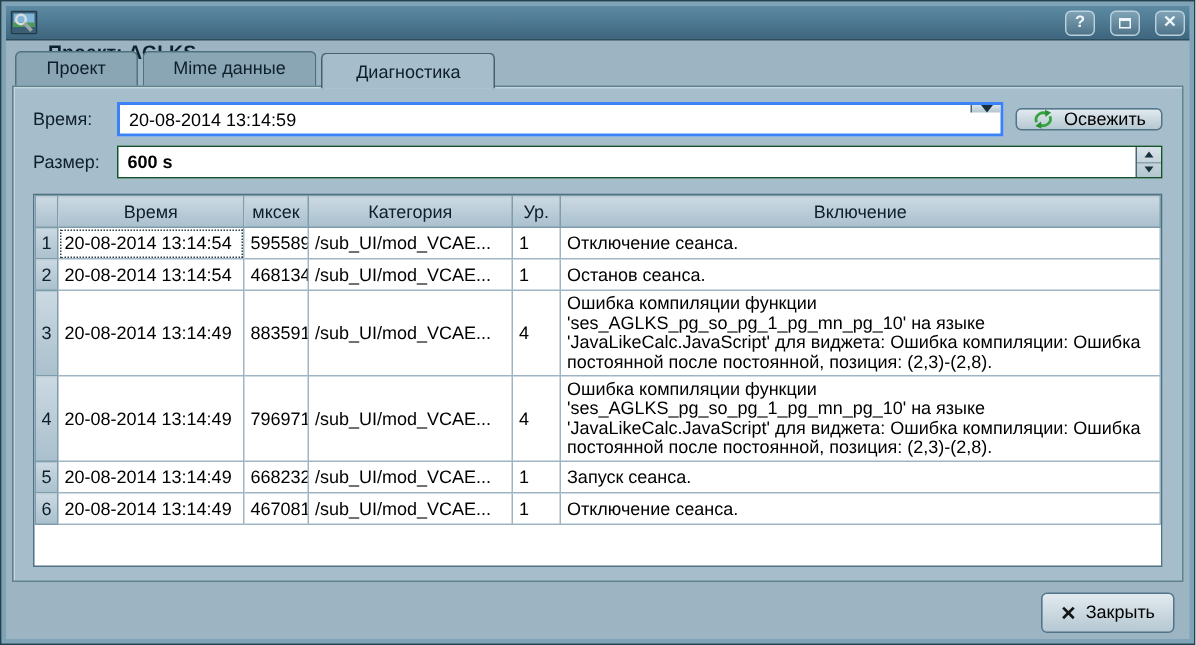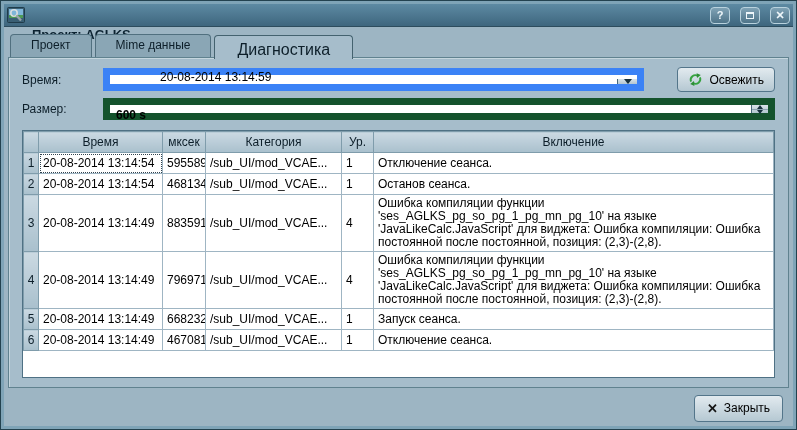--- a/index.html
+++ b/index.html
@@ -51,62 +51,62 @@
     border-radius:4px 4px 0 0;
     padding:3px 20px 3px 20px;
     font-size:12px; color:#0d1f2a;
     position:relative; top:1px;
   }
   .tab.active{
     background:#a6bdcb;
     padding:5px 22px 5px 22px;
     border-color:#44626f;
     z-index:3; top:2px;
-    font-size:16px;
+    font-size:12px;
   }
   .panel{
     background:#a6bdcb;
     border:1px solid #60828f;
     box-shadow: inset 1px 1px 0 #c5d6de;
     flex:0 0 331px; height:331px;
     display:flex; flex-direction:column;
     padding:9px 13px 9px 13px;
     position:relative; z-index:2;
   }
-  .formrow{ display:flex; align-items:center; flex:0 0 24px; margin-bottom:5px;gap:25px; }
+  .formrow{ display:flex; align-items:center; flex:0 0 24px; margin-bottom:5px; }
   .formrow .lbl{ width:56px; font-size:12px; color:#0d1f2a; flex:0 0 56px; }
   
   .combo{
     flex:1; height:23px; background:#fff;
-    border:7px solid #3b82f6;
-    display:flex; align-items:flex-end;padding-left:44px;
+    border:2px solid #3b82f6;
+    display:flex; align-items:flex-start;
   }
   .combo .val{ flex:1; font-size:12px; color:#000; padding:3px 0 0 6px; white-space:nowrap; overflow:hidden;}
   .combo .drop{
     flex:0 0 20px; border-left:1px solid #476879;
     background:linear-gradient(#d9e3e9,#b3c6d0);
     display:flex; align-items:center; justify-content:center;
   }
   .tri-down{ width:0; height:0; border-left:4px solid transparent; border-right:4px solid transparent; border-top:5px solid #17303d; }
   .tri-up-s{ width:0; height:0; border-left:3px solid transparent; border-right:3px solid transparent; border-bottom:4px solid #17303d; }
   .tri-down-s{ width:0; height:0; border-left:3px solid transparent; border-right:3px solid transparent; border-top:4px solid #17303d; }
   
   .btn{
-    height:25px;
+    height:15px;
     border:1px solid #53758a; border-radius:4px;
     background:linear-gradient(#e2eaef,#b5c8d2);
     display:flex; align-items:center; justify-content:center;
     gap:6px; font-size:12px; color:#000;
     padding:0 10px; cursor:default; white-space:nowrap;
   }
   .refresh-btn{ margin-left:8px; flex:0 0 auto; }
   
   .spin{
     flex:1; height:22px; background:#fff;
-    border:7px solid #14532d;
+    border:1px solid #14532d;
     display:flex; align-items:stretch;
   }
   .spin .val{ flex:1; font-size:12px; font-weight:bold; color:#000; padding:3px 0 0 6px; }
   .spin .btns{ flex:0 0 17px; border-left:1px solid #476879; display:flex; flex-direction:column; background:linear-gradient(#d9e3e9,#b3c6d0);}
   .spin .sbtn{ flex:1; display:flex; align-items:center; justify-content:center; }
   .spin .sbtn:first-child{ border-bottom:1px solid #8ba3b0; }
   
   .tablewrap{
     flex:1; margin-top:4px;
     border:1px solid #4f7184;

